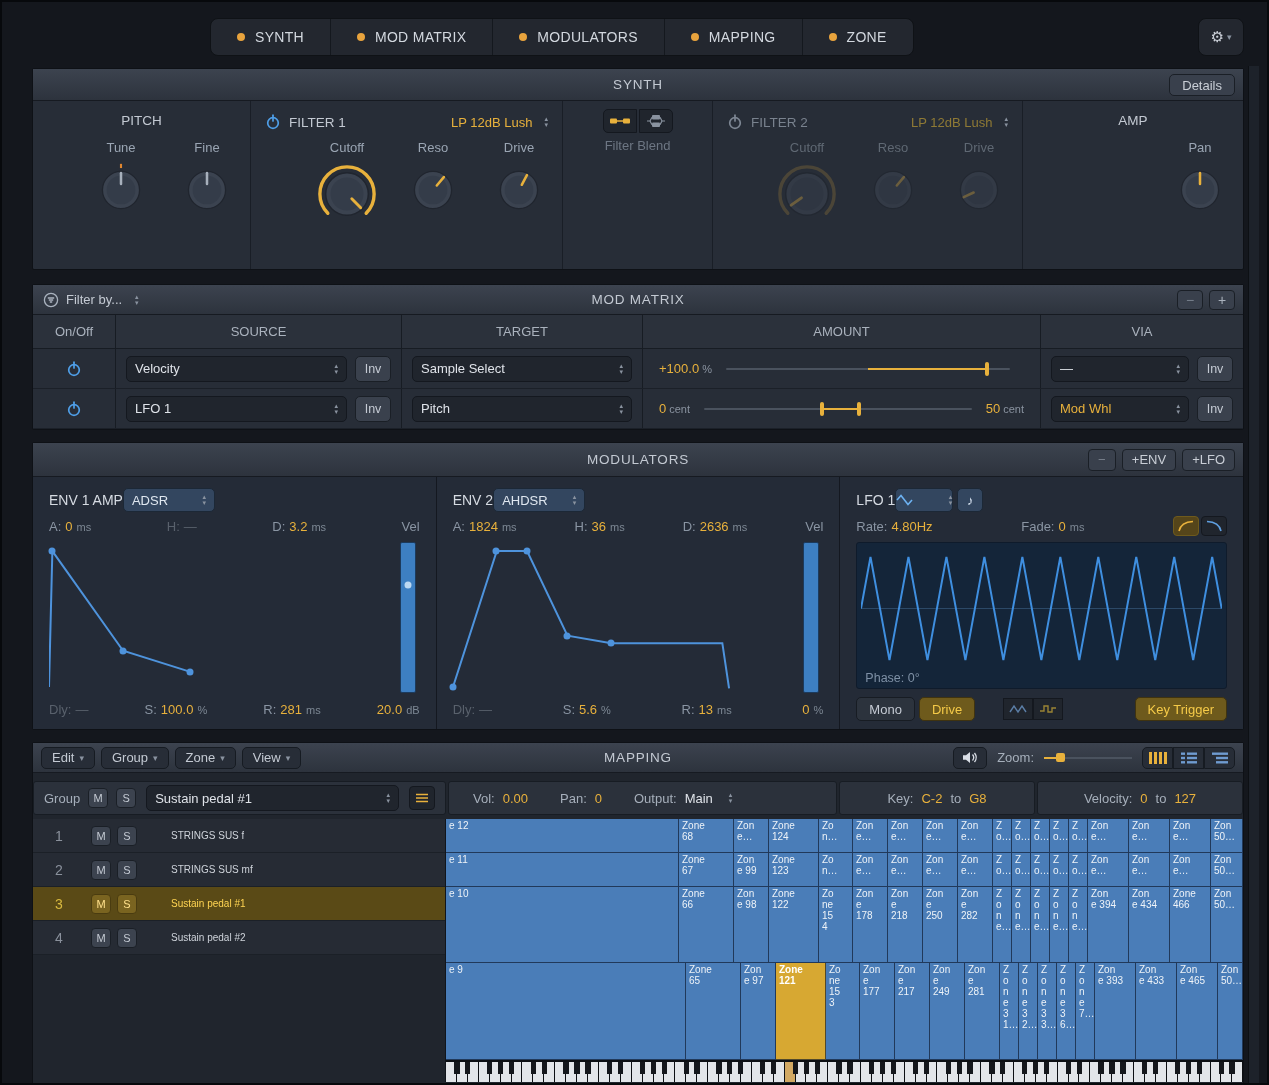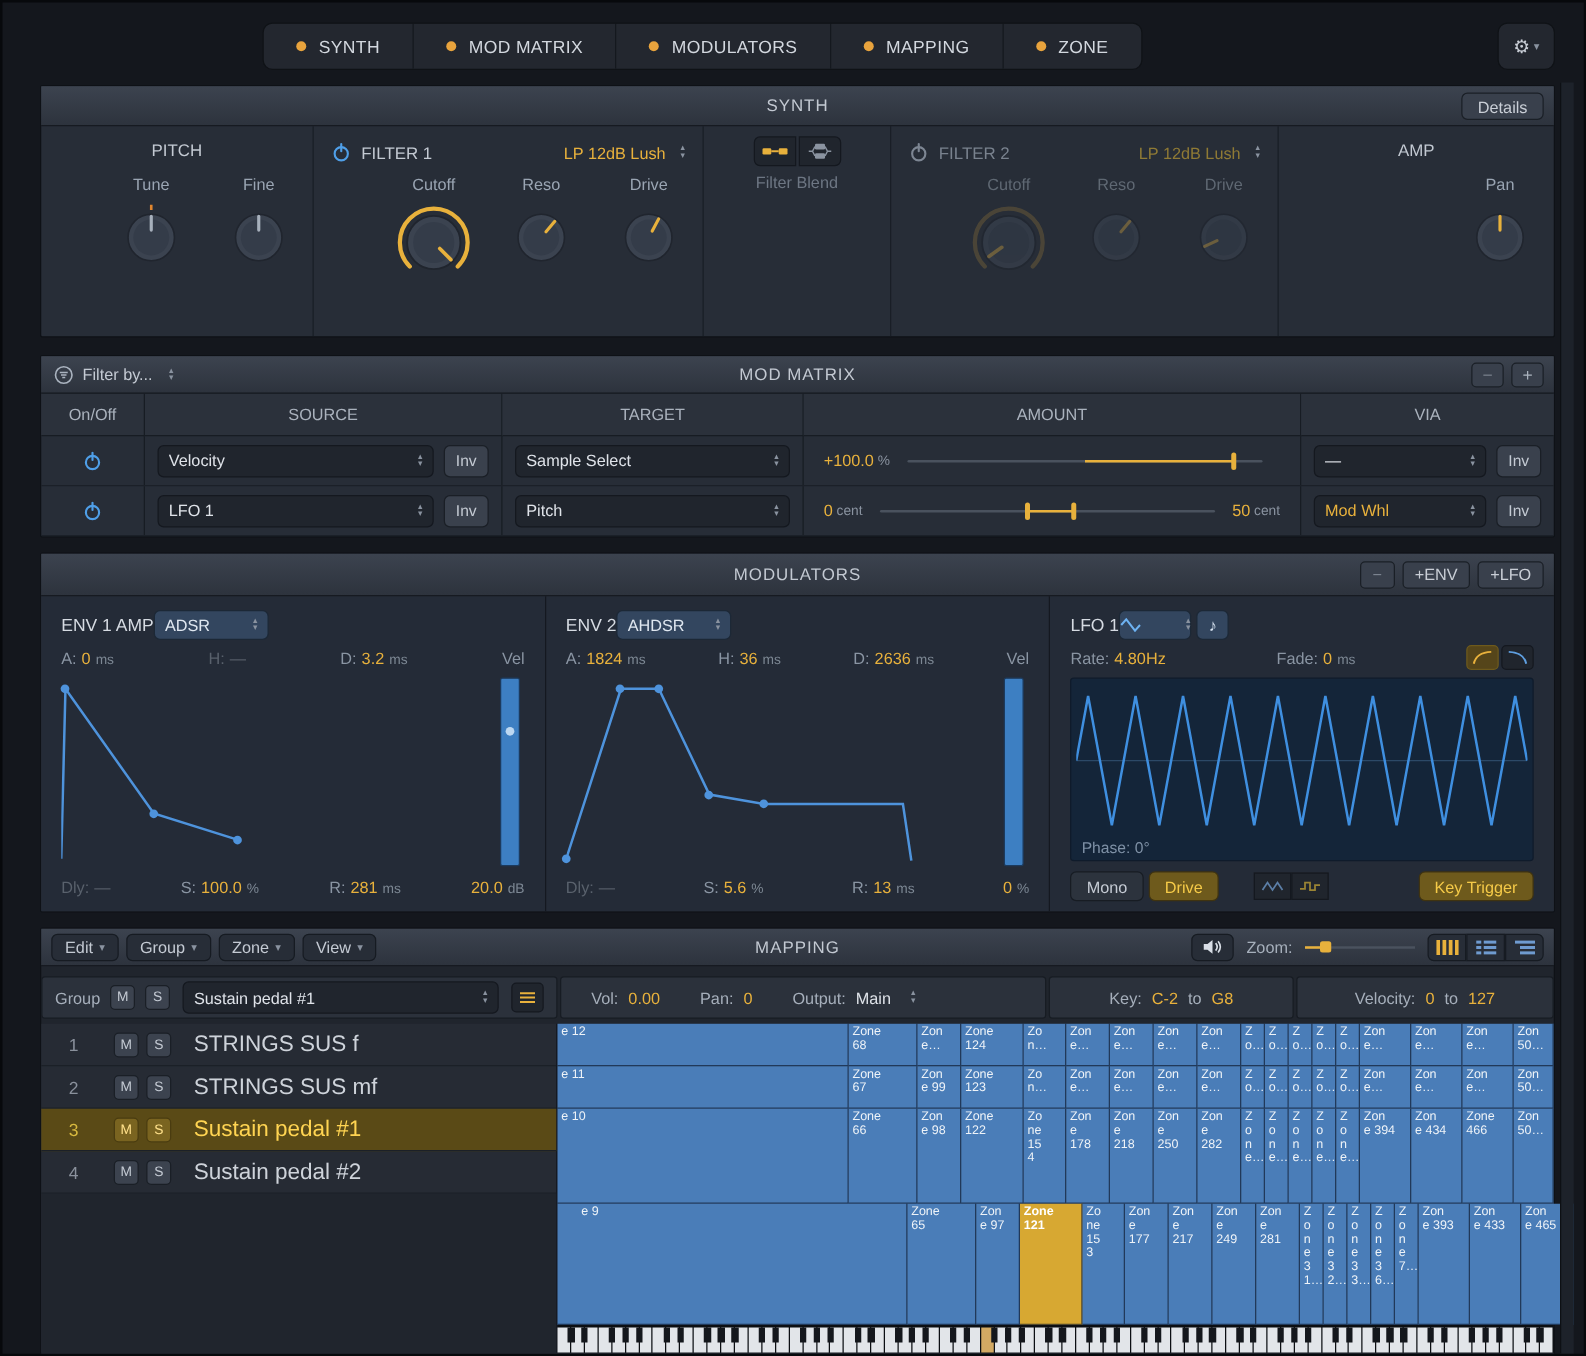--- a/index.html
+++ b/index.html
@@ -147,21 +147,21 @@
 .glabel{color:#a6afbb;white-space:nowrap}
 .gval{color:#e8b13c;white-space:nowrap}
 .gwhite{color:#dfe3e9;white-space:nowrap}
 .sp24{width:16px;flex:none}
 .msbtn{width:20px;height:20px;background:#3c434f;border:1px solid #1a1f26;border-radius:4px;color:#c4cad3;font-size:11px;display:flex;align-items:center;justify-content:center;flex:none;padding:0}
 .hambtn{width:26px;height:24px;background:#20252d;border:1px solid #14181f;border-radius:4px;display:flex;align-items:center;justify-content:center;flex:none}
 .mapbody{display:flex;height:263px}
 .grouplist{width:413px;background:#262b34;display:flex;flex-direction:column;border-right:1px solid #11151b;flex:none}
 .growp{height:34px;display:flex;align-items:center;border-bottom:1px solid #1b2027;gap:6px;padding-right:8px}
 .gnum{width:52px;text-align:center;font-size:14px;color:#8a919c;flex:none}
-.gname{font-size:18px;color:#ced3da;margin-left:12px;white-space:nowrap;overflow:hidden}
+.gname{font-size:10px;color:#ced3da;margin-left:28px;white-space:nowrap;overflow:hidden}
 .growp.sel{background:#5a4a16}
 .growp.sel .gnum{color:#d8b93f}
 .growp.sel .gname{color:#ffd452}
 .growp.sel .msbtn{background:#7a6420;border-color:#4a3c10;color:#ffe08a}
 .glistfill{flex:1;background:#20252d}
 .zonewrap{flex:1;display:flex;flex-direction:column;min-width:0}
 .zonegrid{background:#181d25}
 .zrow{display:flex}
 .zcell{position:relative;background:#4a7db8;border-right:1px solid rgba(10,22,40,.65);border-bottom:1px solid rgba(10,22,40,.65);overflow:hidden;flex:none}
 .zcell.last{flex:1}
@@ -1031,21 +1031,21 @@
               <div class="zcell" style="width: 41px; height: 76px;">
                 <div class="zlabel">Zone
 466</div>
               </div>
               <div class="zcell last" style="width: 30px; height: 76px;">
                 <div class="zlabel">Zon
 50…</div>
               </div>
             </div>
             <div class="zrow" style="height: 97px;">
-              <div class="zcell" style="width: 280px; height: 97px; padding-left: 16px;">
+              <div class="zcell" style="width: 240px; height: 97px;">
                 <div class="zlabel">e 9</div>
               </div>
               <div class="zcell" style="width: 55px; height: 97px;">
                 <div class="zlabel">Zone
 65</div>
               </div>
               <div class="zcell" style="width: 35px; height: 97px;">
                 <div class="zlabel">Zon
 e 97</div>
               </div>

